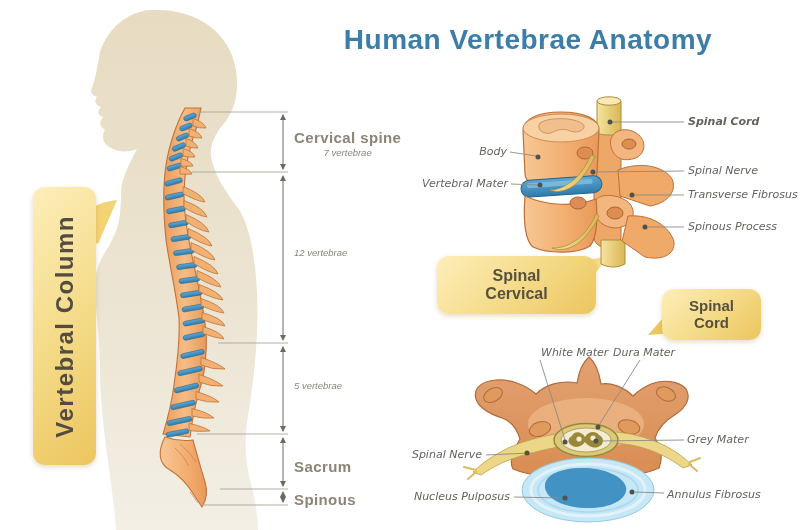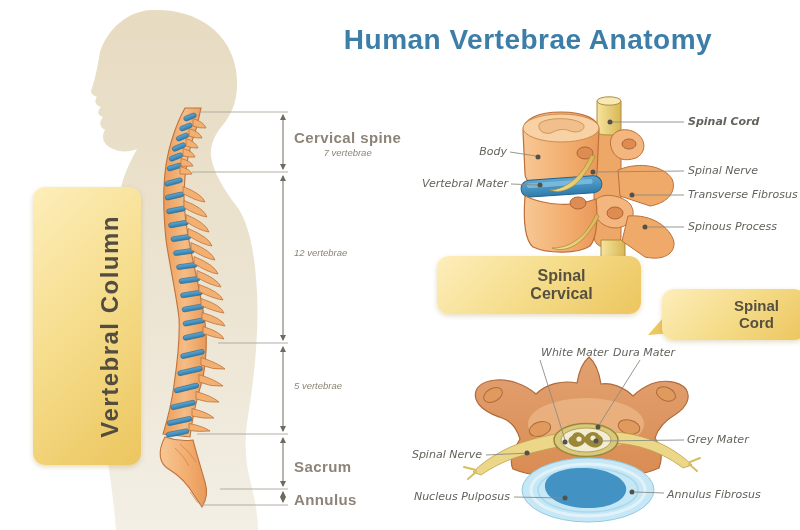--- a/index.html
+++ b/index.html
@@ -7,21 +7,21 @@
          font-family:"Liberation Sans",sans-serif;}
   #art{position:absolute;left:0;top:0;z-index:1;}
   .txt{position:absolute;z-index:3;white-space:nowrap;}
 
   .title{left:244px;top:24px;width:568px;text-align:center;
          font-size:28px;font-weight:bold;color:#3c7ea8;letter-spacing:0.5px;}
 
   .bubble{position:absolute;z-index:2;border-radius:12px;
           background:linear-gradient(135deg,#fdeeba 0%,#f5dc8a 50%,#ecc55e 100%);
           box-shadow:0 2px 5px rgba(170,140,60,0.30);
-          color:#57503f;display:flex;align-items:center;justify-content:center;padding-left:45px;}
+          color:#57503f;display:flex;align-items:center;justify-content:center;}
   .bubble .b-lines{text-align:center;font-weight:bold;line-height:1.12;}
   #vc-bubble{left:33px;top:187px;width:63px;height:278px;}
   #vc-bubble .vtext{writing-mode:vertical-rl;transform:rotate(180deg);
           font-weight:bold;font-size:24px;letter-spacing:1.5px;color:#534d41;}
   #ss-bubble{left:437px;top:256px;width:159px;height:58px;}
   #ss-bubble .b-lines{font-size:16px;}
   #sc-bubble{left:662px;top:289px;width:99px;height:51px;}
   #sc-bubble .b-lines{font-size:15px;}
 
   .sec{position:absolute;left:294px;color:#8d8478;z-index:3;}
@@ -262,21 +262,21 @@
 <div class="sec" style="top:246px;">
   <div class="sub">12 vertebrae</div>
 </div>
 <div class="sec" style="top:379px;">
   <div class="sub">5 vertebrae</div>
 </div>
 <div class="sec" style="top:458px;">
   <div class="nm">Sacrum</div>
 </div>
 <div class="sec" style="top:491px;">
-  <div class="nm">Annulus</div>
+  <div class="nm">Spinous</div>
 </div>
 
 <div class="bubble" id="ss-bubble">
   <div class="b-lines">
     <div>Spinal</div>
     <div>Cervical</div>
   </div>
 </div>
 <div class="bubble" id="sc-bubble">
   <div class="b-lines">

